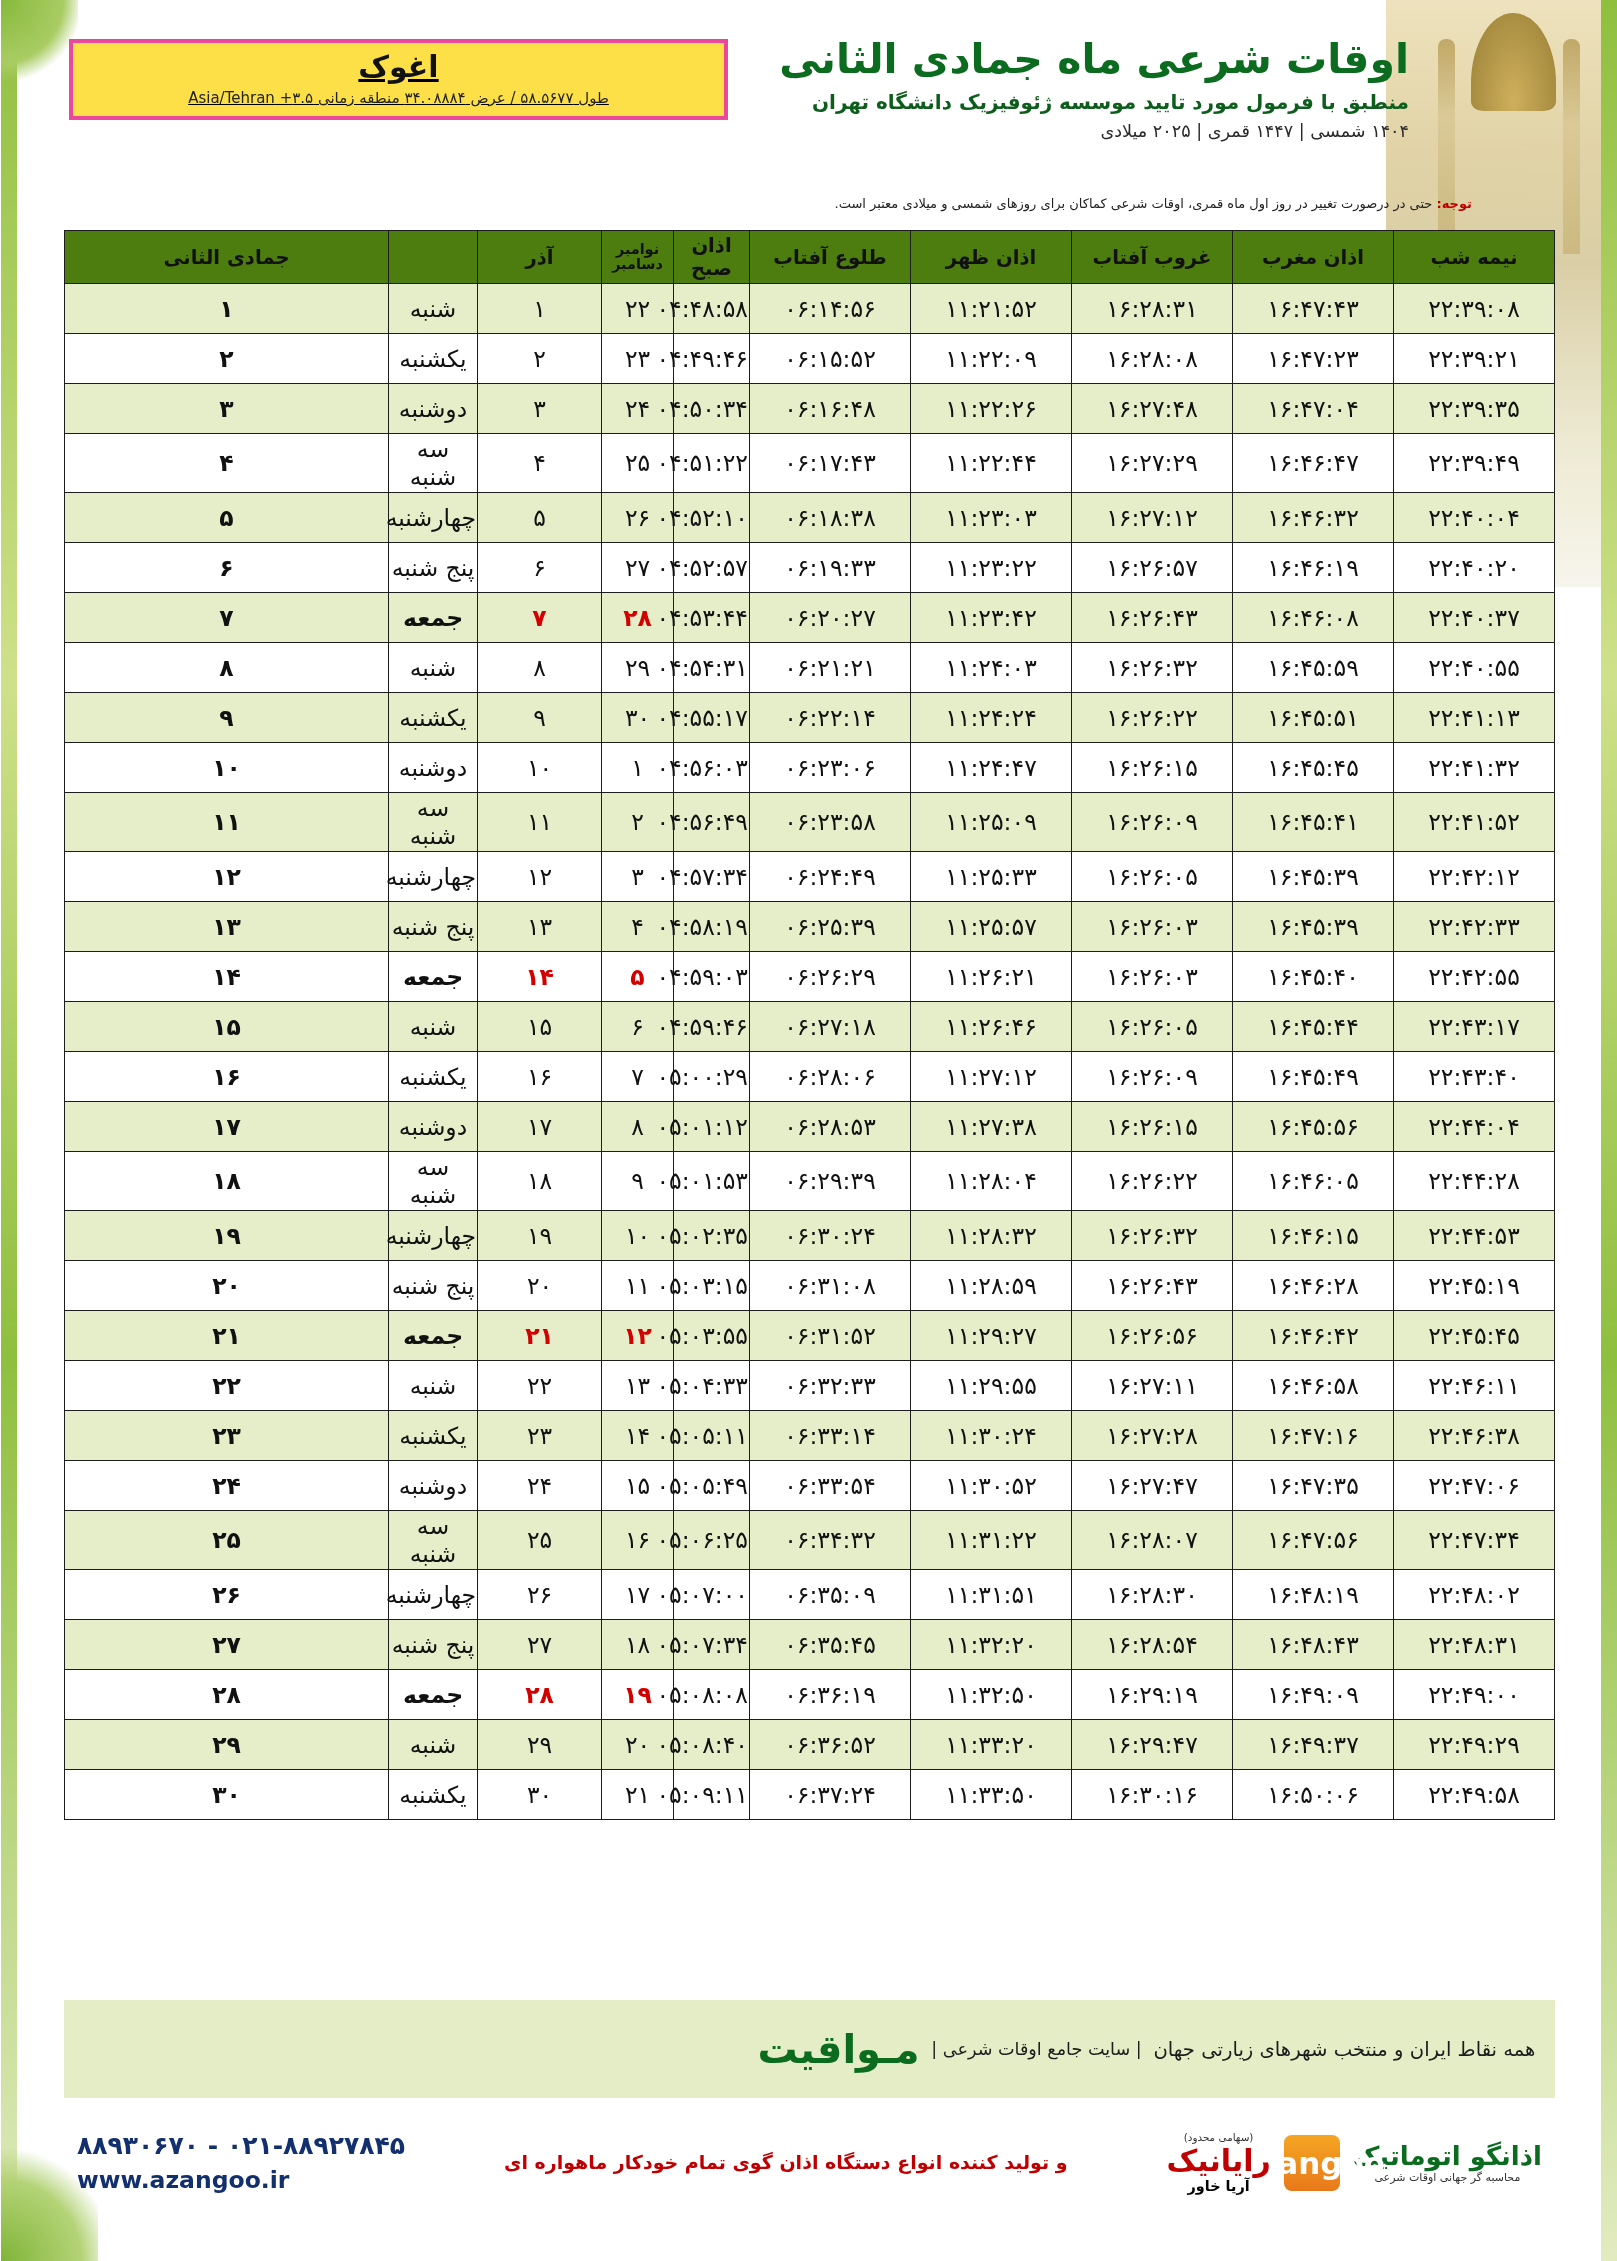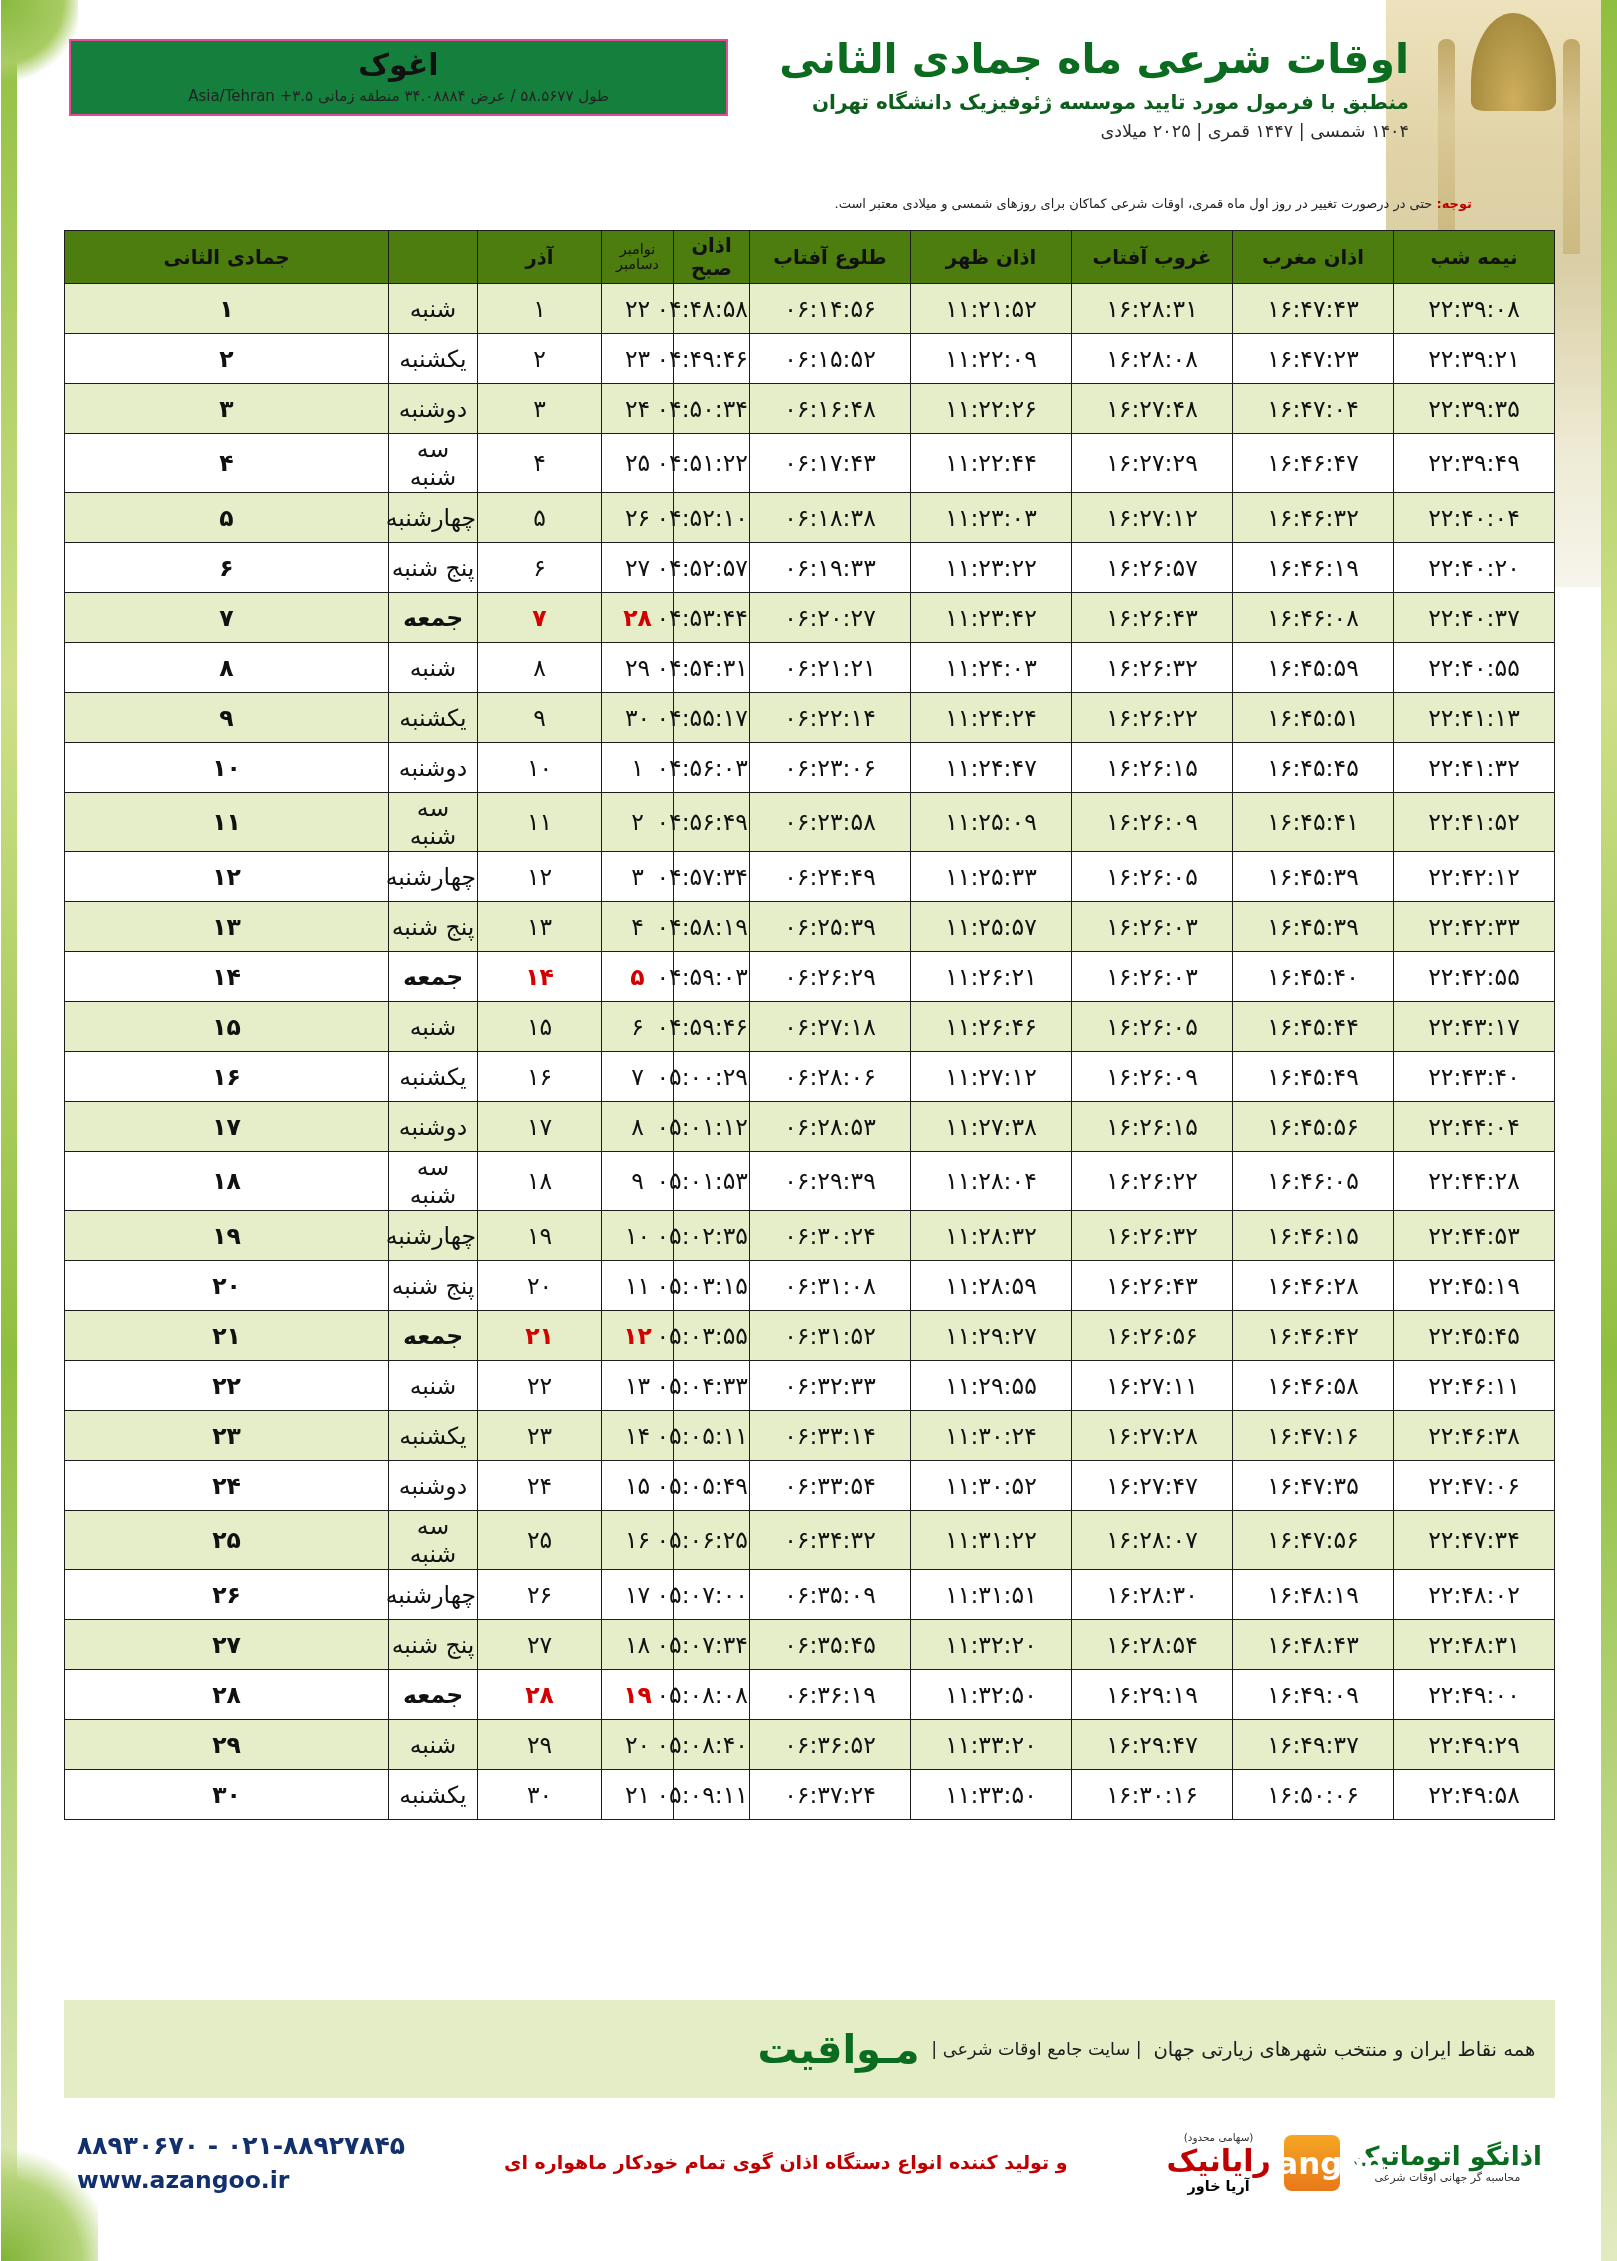--- a/index.html
+++ b/index.html
@@ -57,22 +57,23 @@
     line-height:1.15; white-space:nowrap;
   }
   .t2 {
     font-size:20px; font-weight:bold; color:#0d5e1c; margin-top:7px; white-space:nowrap;
   }
   .t3 {
     font-size:17.6px; color:#2a2a2a; margin-top:6.5px; white-space:nowrap;
   }
   .citybox {
     position:absolute; left:69px; top:39px; width:659px;
-    border:2px solid #ec4899; background:#15803d; padding:6.5px 9px 9px;
+    border:4px solid #ec4899; background:#fde047; padding:6.5px 9px 9px;
     text-align:center;
+    text-decoration:underline;
   }
   .city-name { font-size:30px; font-weight:bold; color:#111; line-height:1.1; }
   .city-sub { font-size:19.6px; color:#222; margin-top:5.2px; }
   .city-geo { font-size:15px; color:#222; margin-top:6.5px; }
   .note {
     position:absolute; left:69px; top:196px; width:1403px; text-align:right;
     font-size:13px; color:#222;
   }
   .note b { color:#c00000; }
   
@@ -86,21 +87,21 @@
     font-family:"DejaVu Sans","Liberation Sans",sans-serif;
   }
   table.times thead th {
     background:#4d7c0f;
     height:53px;
     font-size:19.6px;
     font-weight:bold;
     color:#111;
     padding:0 2.6px;
   }
-  .hd-sub { font-size:14.4px; font-weight:normal; line-height:1.05; }
+  .hd-sub { font-size:14.4px; font-weight:bold; line-height:1.05; }
   table.times tbody td {
     height:50px;
     font-size:23.5px;
     color:#111;
   }
   tbody tr.odd td { background:#e6eec9; }
   tbody tr.even td { background:#ffffff; }
   td.daynum { font-size:26px; font-weight:bold; }
   td.weekday { font-size:16.3px; }
   td.small { font-size:21.5px; }

